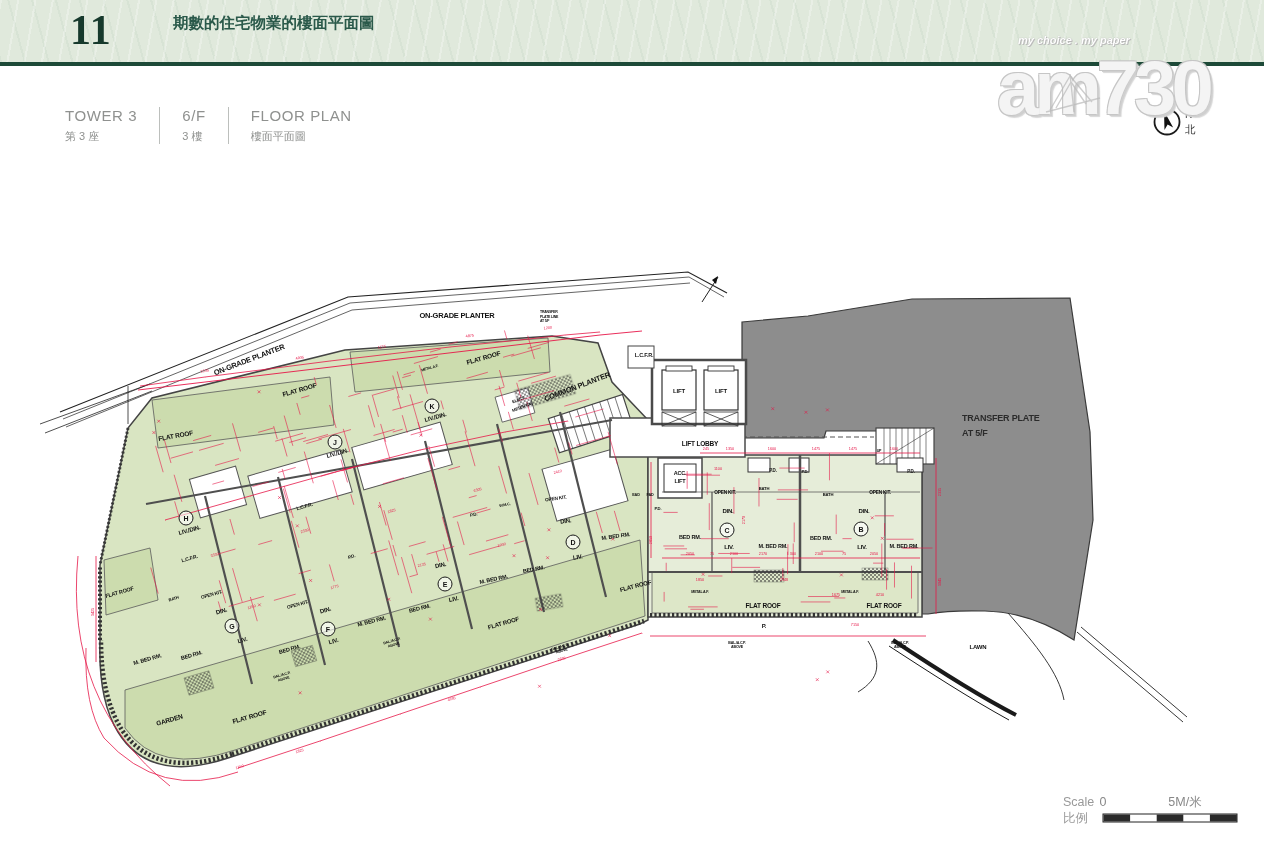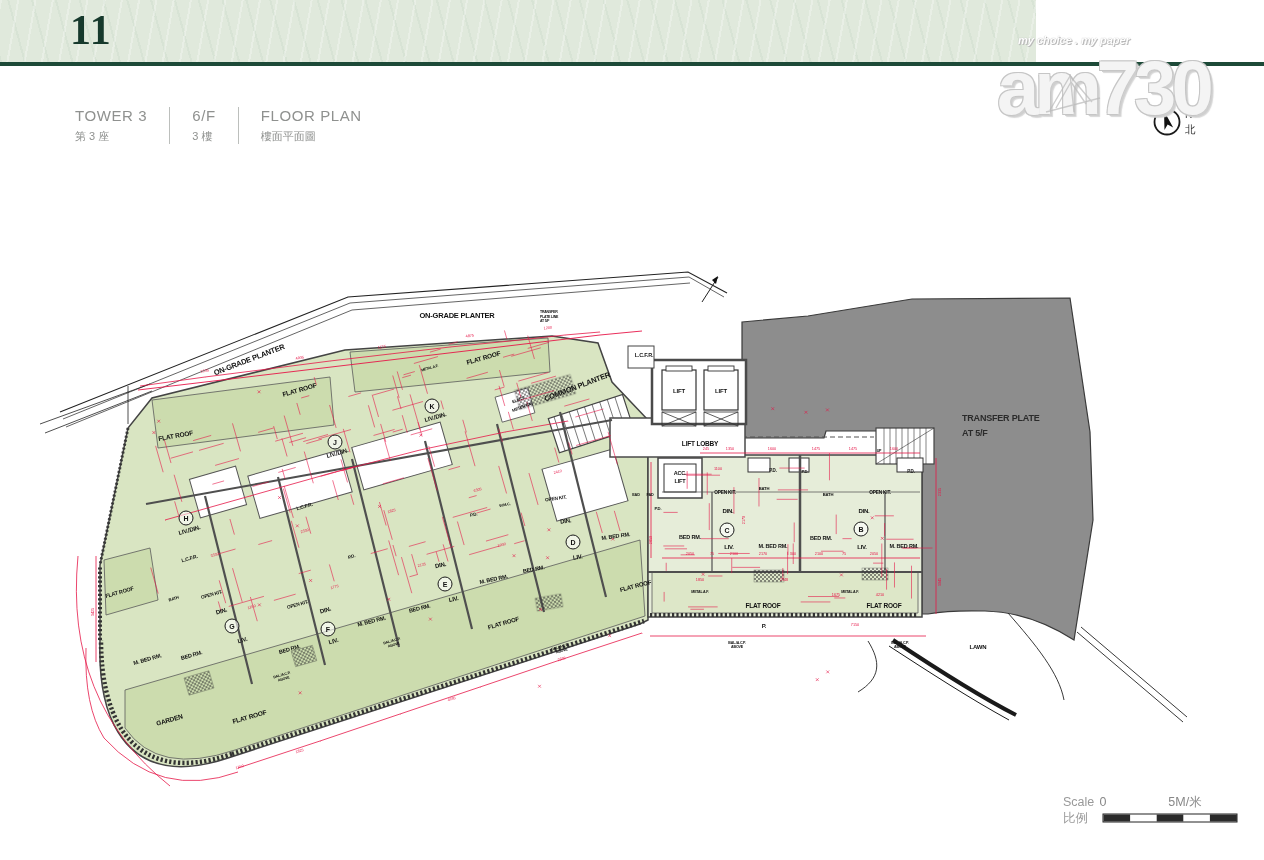--- a/index.html
+++ b/index.html
@@ -6,21 +6,21 @@
     --banner-bg:#e0e9dc; --green-dark:#1d4a38; --title-green:#2a594a;
     --text-gray:#8f918f; --dim-red:#e61648; --plate-gray:#8d8d8d;
     --room-green:#d9e5c2; --room-green-light:#e6edd9; --roof-green:#ccdcae;
   }
   *{margin:0;padding:0;box-sizing:border-box}
   html,body{width:1264px;height:860px;overflow:hidden;background:#fff;
     font-family:"Liberation Sans",sans-serif;}
   .page{position:relative;width:1264px;height:860px;background:#fff}
 
   
-  .banner{position:absolute;left:0;top:0;width:1036px;height:62px;z-index:2;
+  .banner{position:absolute;left:0;top:0;width:1264px;height:62px;z-index:2;
     background-color:var(--banner-bg);
     background-image:
       repeating-linear-gradient(100deg, rgba(255,255,255,.28) 0 2px, transparent 2px 17px),
       repeating-linear-gradient(75deg, rgba(140,175,150,.10) 0 2px, transparent 2px 23px);
     display:flex;align-items:center}
   .page-num{position:absolute;left:70px;top:6px;font-family:"Liberation Serif",serif;
     font-weight:700;font-size:42px;color:#16392c;letter-spacing:1px}
   .titles{position:absolute;left:173px;top:9px}
   .t-en{font-size:16.5px;letter-spacing:.4px;color:var(--title-green)}
   .t-zh{font-size:15.5px;font-weight:700;margin-top:4px;color:var(--title-green)}
@@ -29,38 +29,39 @@
   
   .logo{position:absolute;left:985px;top:26px;width:240px;height:100px;z-index:4}
   .tagline{position:absolute;left:33px;top:8px;font-size:11px;font-weight:700;font-style:italic;
     color:#fff;text-shadow:0 0 1px #9f9f9f,1px 1px 0 #bdbdbd;white-space:nowrap}
   .wordmark{position:absolute;left:12px;top:24px;font-size:76px;font-weight:900;letter-spacing:-5px;
     color:#f4f4f4;line-height:1;
     text-shadow:-1px -1px 0 #c6c6c6,1px -1px 0 #c6c6c6,-1px 1px 0 #c6c6c6,2px 2px 0 #cfcfcf,3px 3px 1px #d8d8d8}
   .bridge{position:absolute;left:55px;top:42px;width:66px;height:52px;opacity:.7}
 
   
-  .info{position:absolute;left:75px;top:106px;display:flex;align-items:center;z-index:2;color:var(--text-gray)}
+  .info{position:absolute;left:65px;top:106px;display:flex;align-items:center;z-index:2;color:var(--text-gray)}
   .info .blk{margin-right:22px}
   .info .en{font-size:15px;letter-spacing:.6px}
   .info .zh{font-size:11px;margin-top:5px}
   .info .sep{width:1px;height:37px;background:#bcbfbc;margin:1px 22px 0 0}
 
   
   #plan{position:absolute;left:0;top:0;width:1264px;height:860px;z-index:1}
   #plan text{font-family:"Liberation Sans",sans-serif}
 </style>
 </head>
 <body>
 
 <div class="page">
 
   <header class="banner">
     <div class="page-num">11</div>
     <div class="titles">
+      <div class="t-zh">期數的住宅物業的樓面平面圖</div>
     </div>
   </header>
   <div class="rule"></div>
 
   <div class="logo">
     <div class="tagline">my choice . my paper</div>
     <div class="wordmark">am730</div>
     <svg class="bridge" viewBox="0 0 66 52">
       <g stroke="#b9b9b9" stroke-width="1.4" fill="none">
         <path d="M6,44 L60,30"></path>

